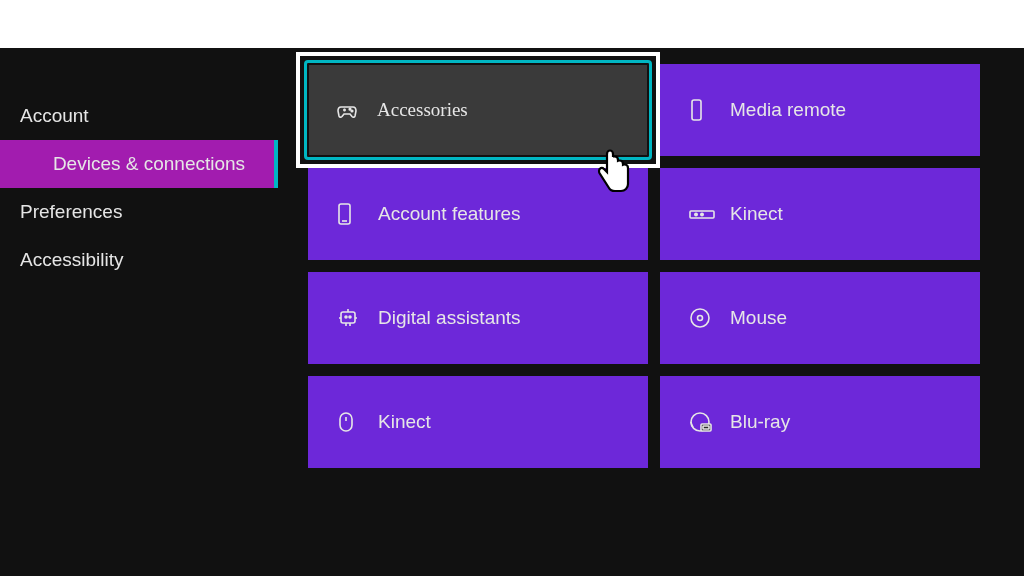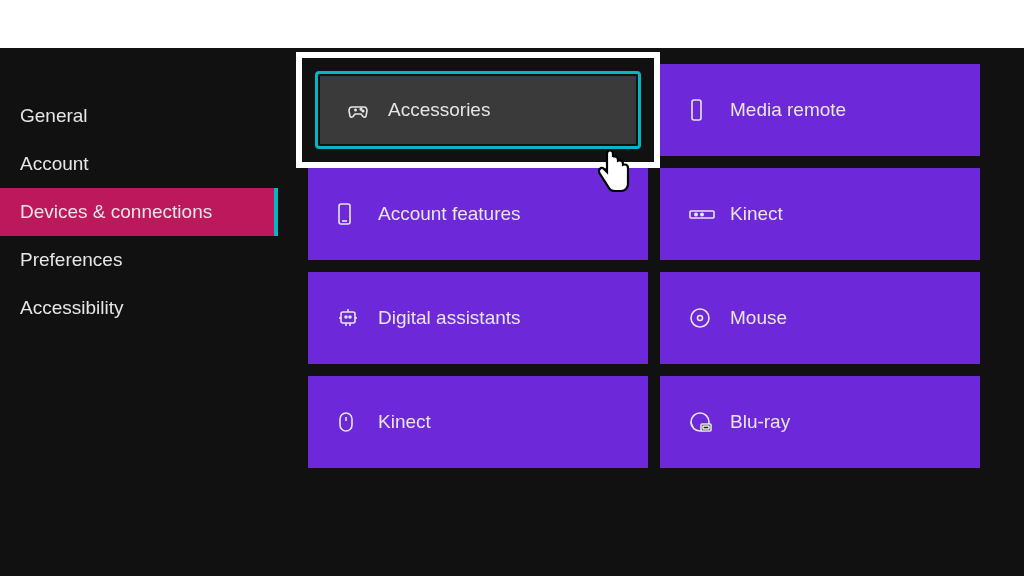--- a/index.html
+++ b/index.html
@@ -30,21 +30,22 @@
       display: flex;
       align-items: center;
       padding-left: 20px;
       color: #e6e6e6;
       font-size: 19px;
       font-weight: 400;
       cursor: pointer;
       position: relative;
     }
     .sidebar-item.active {
-      background: #be185d;
+      background: #a21caf;
+      justify-content: center;
     }
     .sidebar-item.active::after {
       content: "";
       position: absolute;
       right: 0;
       top: 0;
       bottom: 0;
       width: 4px;
       background: #00b7c3;
     }
@@ -75,26 +76,27 @@
       display: flex;
       align-items: center;
       justify-content: flex-start;
     }
     .tile .label {
       margin-left: 6px;
     }
     
     .highlight-wrap {
       position: relative;
-      border: 6px solid #ffffff;
-      padding: 13px;
+      border: 4px solid #ffffff;
+      padding: 4px;
       margin: -12px;
       width: calc(340px + 24px);
       height: calc(92px + 24px);
       box-sizing: border-box;
+      font-family: Liberation Serif, serif;
     }
     .highlight-wrap .tile {
       width: 100%;
       height: 100%;
       background: #3a3a3a;
       border: 3px solid #00b7c3;
       border-radius: 4px;
       box-shadow: inset 0 0 0 2px #111;
     }
     
@@ -113,23 +115,20 @@
       pointer-events: none;
     }
     svg { display: block; }
   </style>
 </head>
 <body>
 
 <div class="container">
 
   <nav class="sidebar">
-    <div class="sidebar-item">
-      <span>General</span>
-    </div>
     <div class="sidebar-item">
       <span>Account</span>
     </div>
     <div class="sidebar-item active">
       <span>Devices &amp; connections</span>
     </div>
     <div class="sidebar-item">
       <span>Preferences</span>
     </div>
     <div class="sidebar-item">

